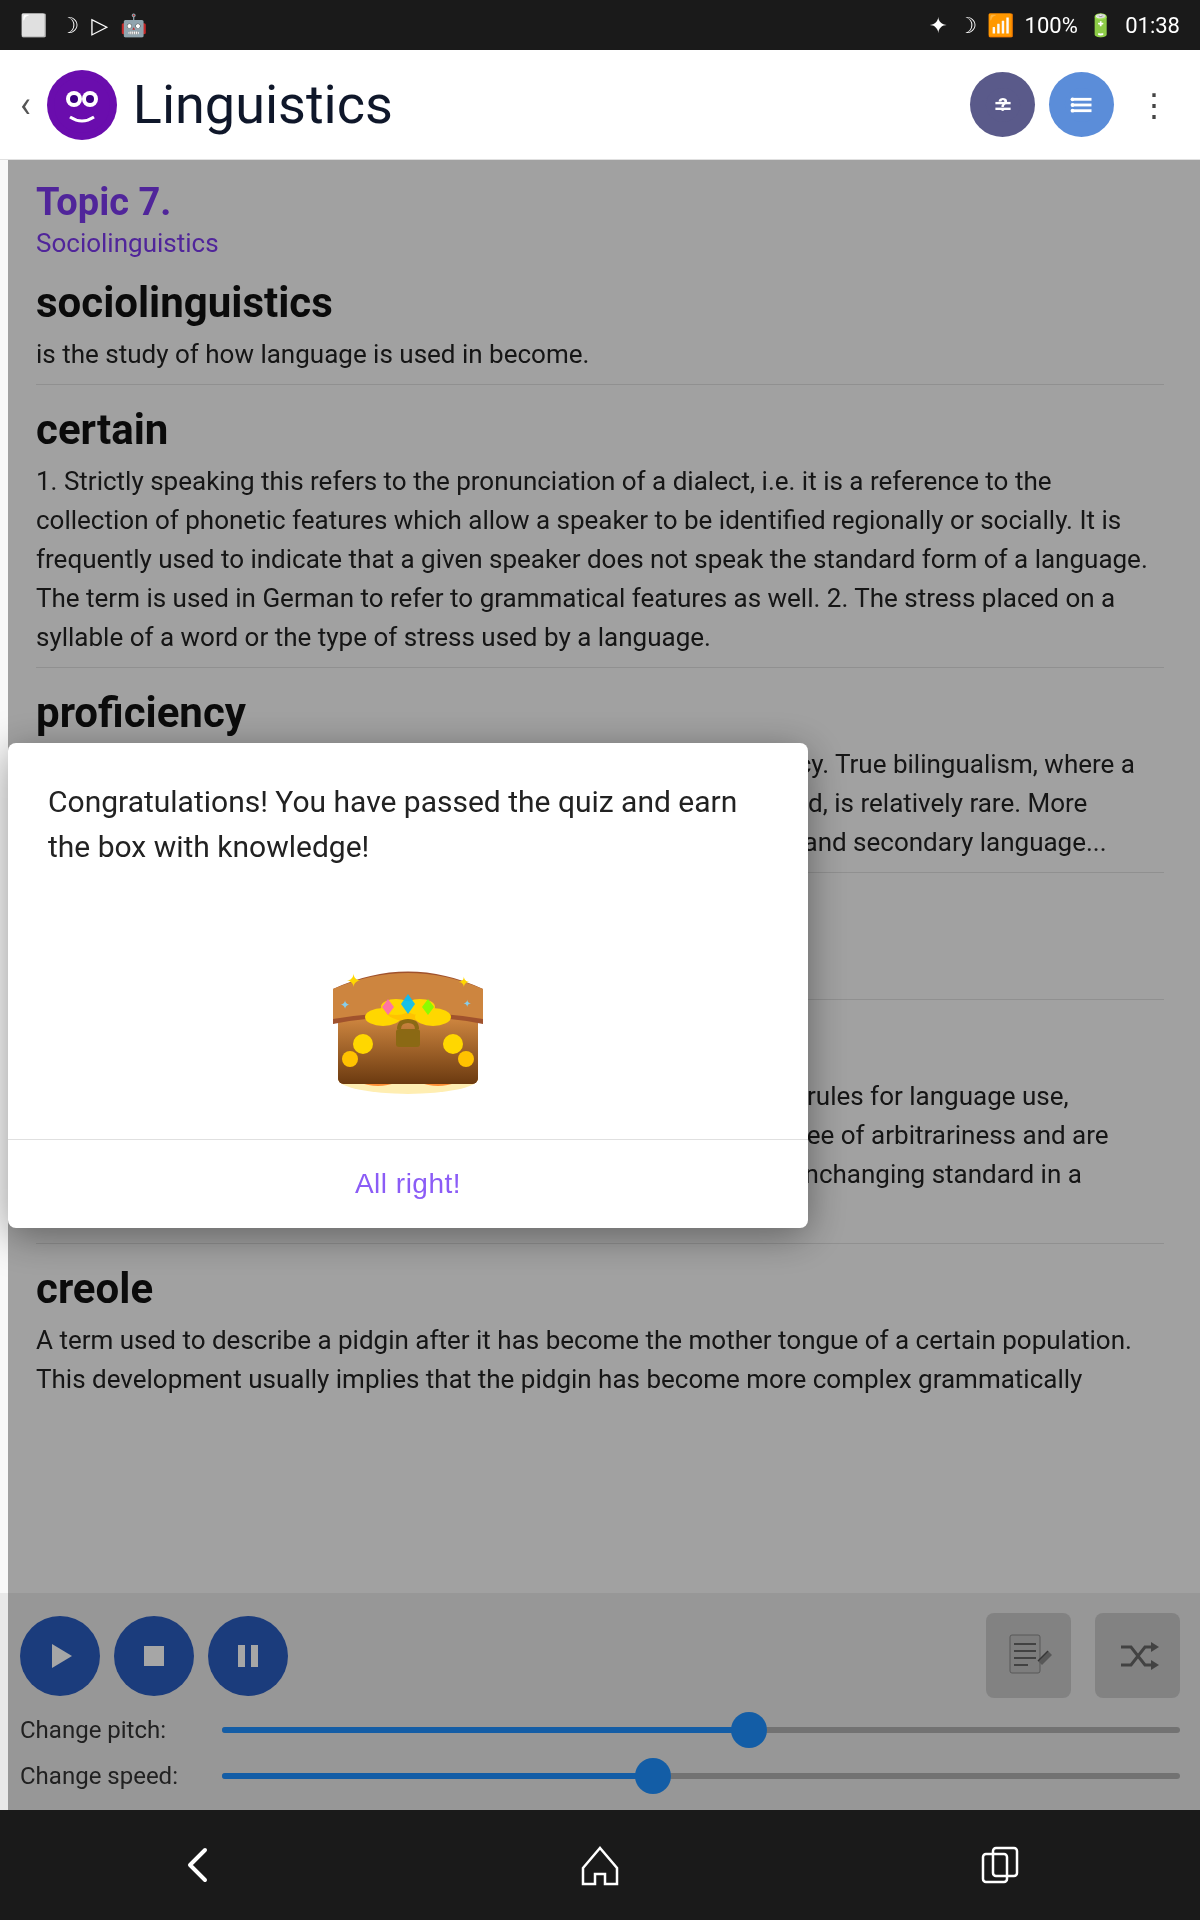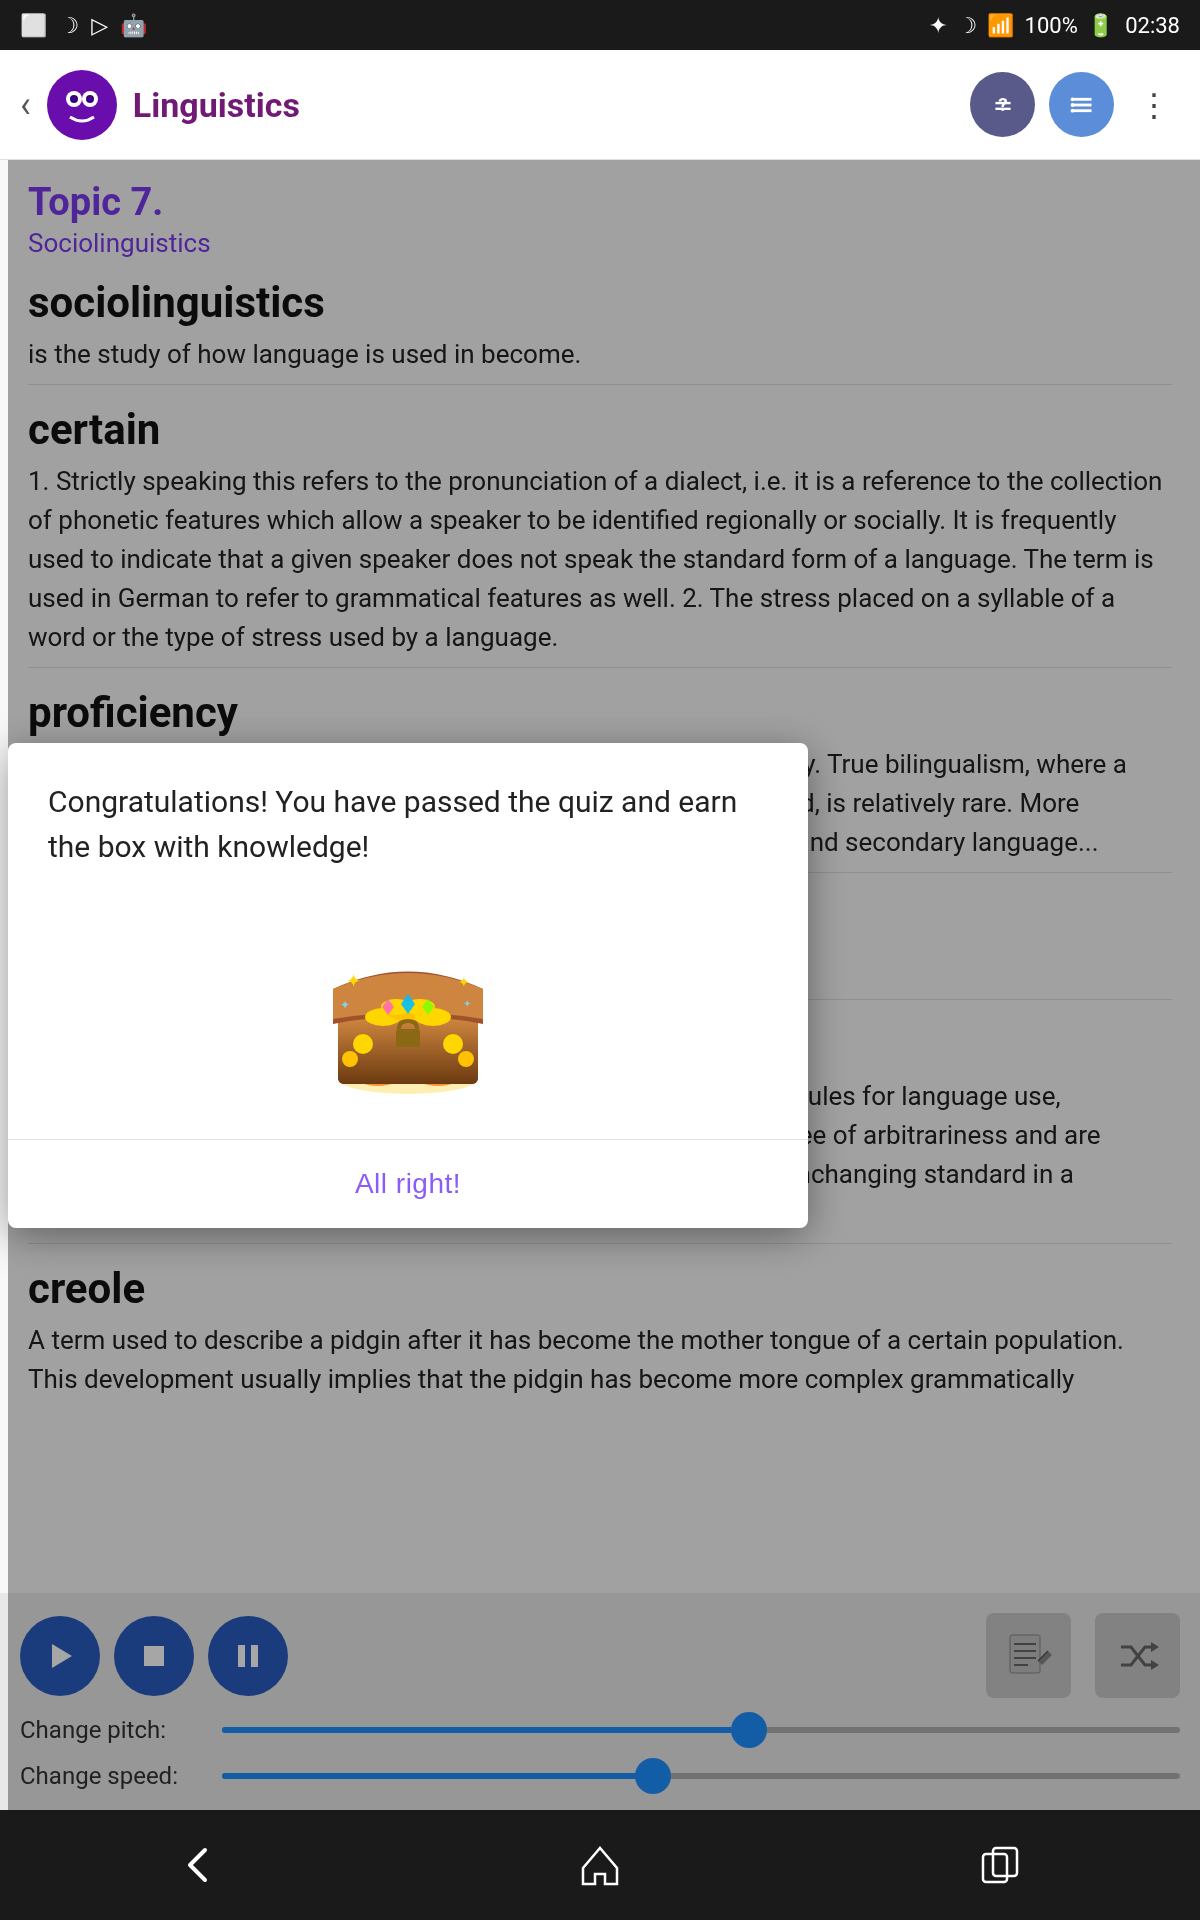--- a/index.html
+++ b/index.html
@@ -48,23 +48,23 @@
       height: 70px;
       border-radius: 50%;
       background: #6a0dad;
       display: flex;
       align-items: center;
       justify-content: center;
       overflow: hidden;
     }
     .app-bar-logo svg { width: 60px; height: 60px; }
     .app-bar-title {
-      font-size: 34px;
-      font-weight: 700;
-      color: #701a75;
+      font-size: 54px;
+      font-weight: 400;
+      color: #0f172a;
       flex: 1;
     }
     .app-bar-actions { display: flex; gap: 14px; align-items: center; }
     .action-btn {
       width: 65px;
       height: 65px;
       border-radius: 50%;
       background: #5a5a8a;
       display: flex;
       align-items: center;
@@ -73,21 +73,21 @@
     }
     .action-btn svg { width: 38px; height: 38px; fill: white; }
     .action-btn.active { background: #5b8dd9; }
     .more-btn { font-size: 32px; color: #444; cursor: pointer; padding: 10px; }
 
     
     .content {
       width: 100%;
       height: calc(1920px - 50px - 110px - 110px);
       overflow-y: auto;
-      padding: 20px 28px;
+      padding: 20px 36px;
       background: #f8f8f8;
       position: relative;
     }
 
     .topic-number {
       font-size: 38px;
       font-weight: bold;
       color: #7c3aed;
       margin-bottom: 4px;
     }
@@ -287,21 +287,21 @@
     <span>☽</span>
     <span>▷</span>
     <span>🤖</span>
   </div>
   <div class="status-bar-right">
     <span>✦</span>
     <span>☽</span>
     <span>📶</span>
     <span>100%</span>
     <span>🔋</span>
-    <span>02:38</span>
+    <span>01:38</span>
   </div>
 </div>
 
 <div class="app-bar">
   <span class="app-bar-back">‹</span>
   <div class="app-bar-logo">
     <svg viewBox="0 0 60 60">
       <circle cx="30" cy="30" r="28" fill="#6a0dad"></circle>
       <circle cx="22" cy="24" r="8" fill="white"></circle>
       <circle cx="22" cy="24" r="4" fill="#3a0080"></circle>

